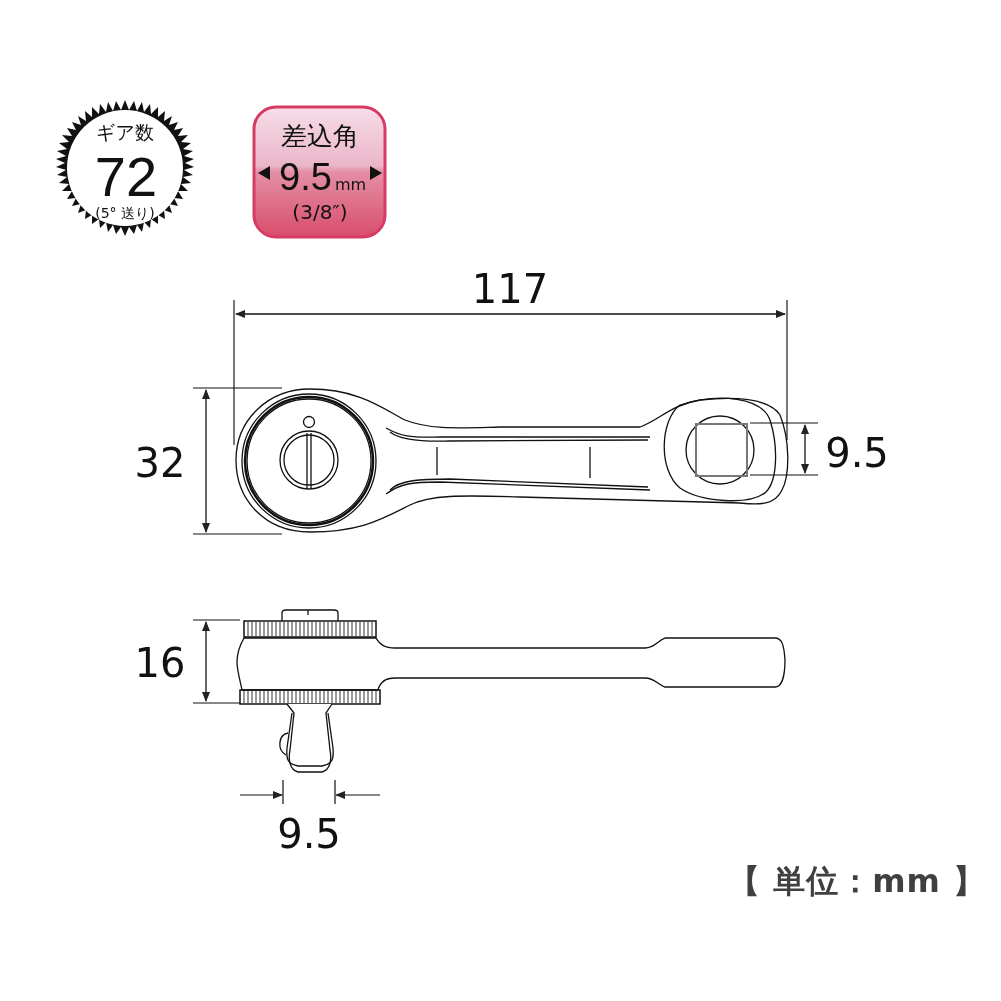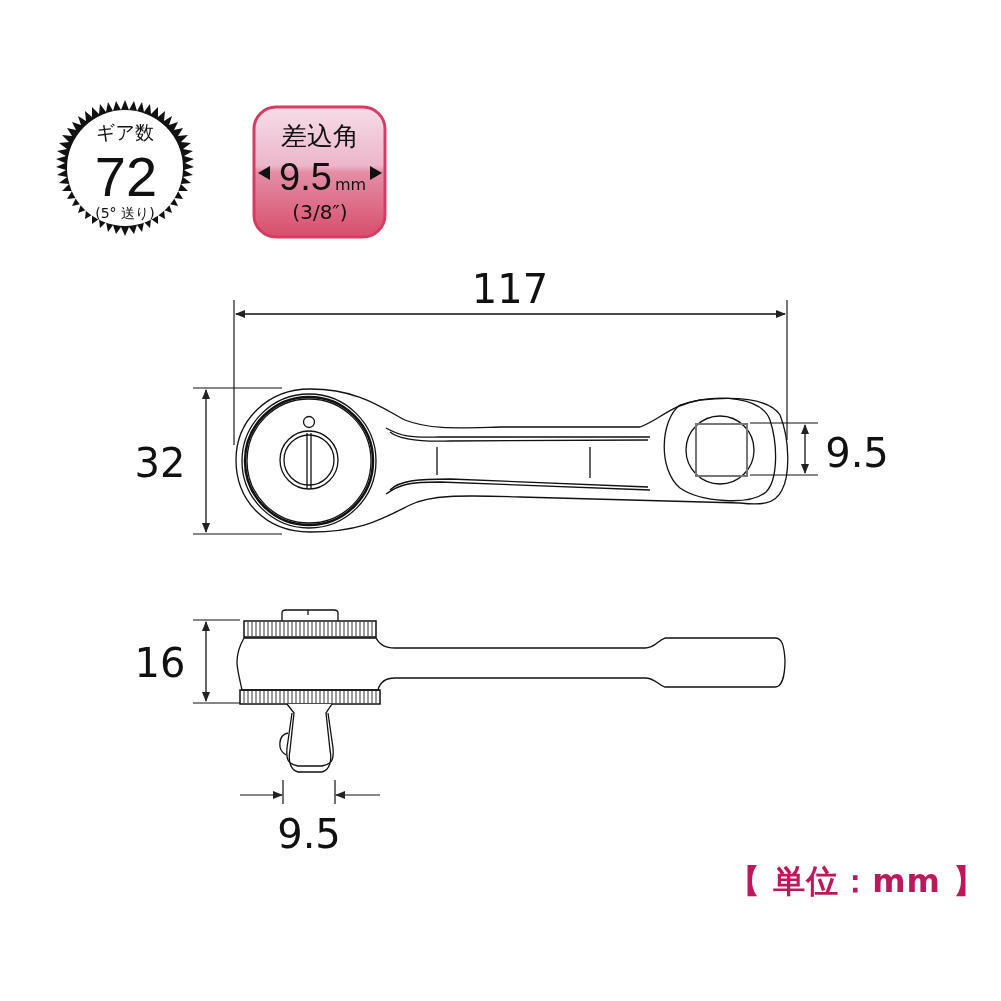--- a/index.html
+++ b/index.html
@@ -1,19 +1,19 @@
 <!DOCTYPE html>
 <html><head>
 <meta charset="utf-8">
 <style>
   html,body{margin:0;padding:0;background:#fff;}
   body{width:1001px;height:1001px;position:relative;overflow:hidden;font-family:"DejaVu Sans",sans-serif;}
   svg{position:absolute;left:0;top:0;}
   .dimtxt{font-family:"DejaVu Sans",sans-serif;font-size:40px;fill:#111;}
-  .unit{position:absolute;left:728px;top:860px;font-family:"DejaVu Sans",sans-serif;font-weight:bold;font-size:32px;color:#be185d;letter-spacing:1px;text-align:right;}
+  .unit{position:absolute;left:728px;top:860px;font-family:"DejaVu Sans",sans-serif;font-weight:bold;font-size:32px;color:#404040;letter-spacing:1px;text-align:right;}
 </style>
 </head>
 <body>
 
 <svg width="1001" height="1001" viewBox="0 0 1001 1001">
   <defs>
     <linearGradient id="badgeGrad" x1="0" y1="0" x2="0" y2="1">
       <stop offset="0" stop-color="#f7dde8"></stop>
       <stop offset="0.45" stop-color="#eab6ca"></stop>
       <stop offset="0.5" stop-color="#e48ea6"></stop>

